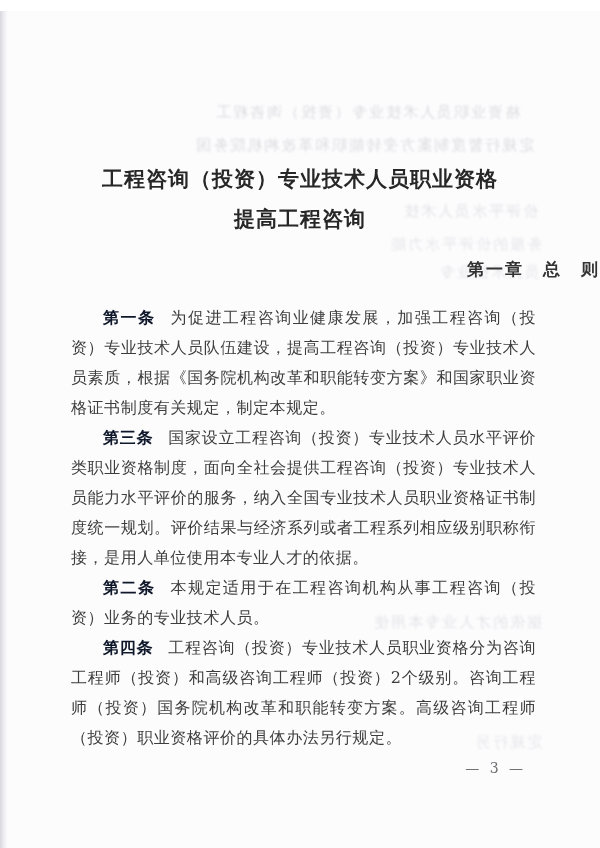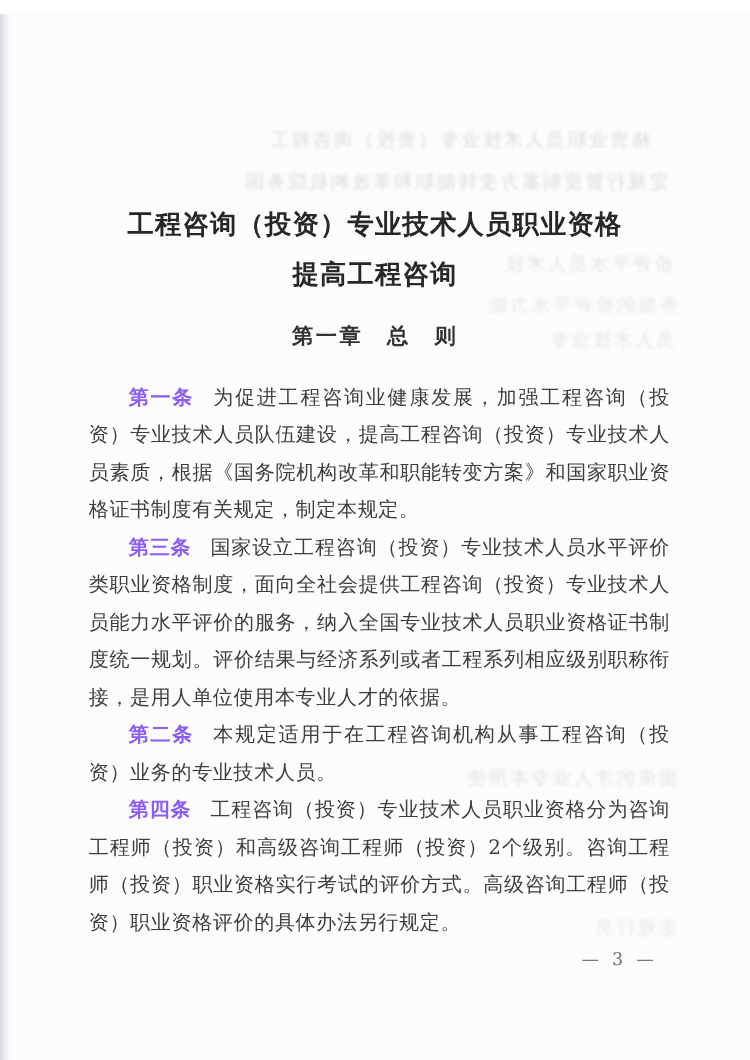--- a/index.html
+++ b/index.html
@@ -42,21 +42,21 @@
     font-weight: 700;
     font-size: 21px;
     line-height: 40px;
     letter-spacing: 1px;
   }
   .chapter-heading {
     position: absolute;
     top: 246px;
     left: 0;
     width: 100%;
-    text-align: center;
+    text-align: right;
     color: #333333;
     font-weight: 700;
     font-size: 17px;
     line-height: 24px;
     letter-spacing: 2px;
   }
   .body-text {
     position: absolute;
     top: 292px;
     left: 71px;
@@ -67,21 +67,21 @@
     text-align: justify;
     text-justify: inter-character;
     letter-spacing: 0.55px;
   }
   .body-text p {
     margin: 0;
     text-indent: 2em;
   }
   .article-label {
     font-weight: 700;
-    color: #8b5cf6;
+    color: #0f172a;
     margin-right: 0.95em;
   }
   .page-number {
     position: absolute;
     top: 747px;
     right: 74px;
     font-size: 14px;
     line-height: 20px;
     color: #6d6d72;
     letter-spacing: 3px;
@@ -107,18 +107,18 @@
     <div>工程咨询（投资）专业技术人员职业资格</div>
     <div>提高工程咨询</div>
   </div>
 
   <div class="chapter-heading">第一章　总　则</div>
 
   <div class="body-text">
     <p><span class="article-label">第一条</span><span>为促进工程咨询业健康发展，加强工程咨询（投资）专业技术人员队伍建设，提高工程咨询（投资）专业技术人员素质，根据《国务院机构改革和职能转变方案》和国家职业资格证书制度有关规定，制定本规定。</span></p>
     <p><span class="article-label">第三条</span><span>国家设立工程咨询（投资）专业技术人员水平评价类职业资格制度，面向全社会提供工程咨询（投资）专业技术人员能力水平评价的服务，纳入全国专业技术人员职业资格证书制度统一规划。评价结果与经济系列或者工程系列相应级别职称衔接，是用人单位使用本专业人才的依据。</span></p>
     <p><span class="article-label">第二条</span><span>本规定适用于在工程咨询机构从事工程咨询（投资）业务的专业技术人员。</span></p>
-    <p><span class="article-label">第四条</span><span>工程咨询（投资）专业技术人员职业资格分为咨询工程师（投资）和高级咨询工程师（投资）2个级别。咨询工程师（投资）职业资格实行考试的评价方式。高级咨询工程师（投资）职业资格评价的具体办法另行规定。</span></p>
+    <p><span class="article-label">第四条</span><span>工程咨询（投资）专业技术人员职业资格分为咨询工程师（投资）和高级咨询工程师（投资）2个级别。咨询工程师（投资）国务院机构改革和职能转变方案。高级咨询工程师（投资）职业资格评价的具体办法另行规定。</span></p>
   </div>
 
   <div class="page-number">— 3 —</div>
 
 </div>
 
 </body></html>

